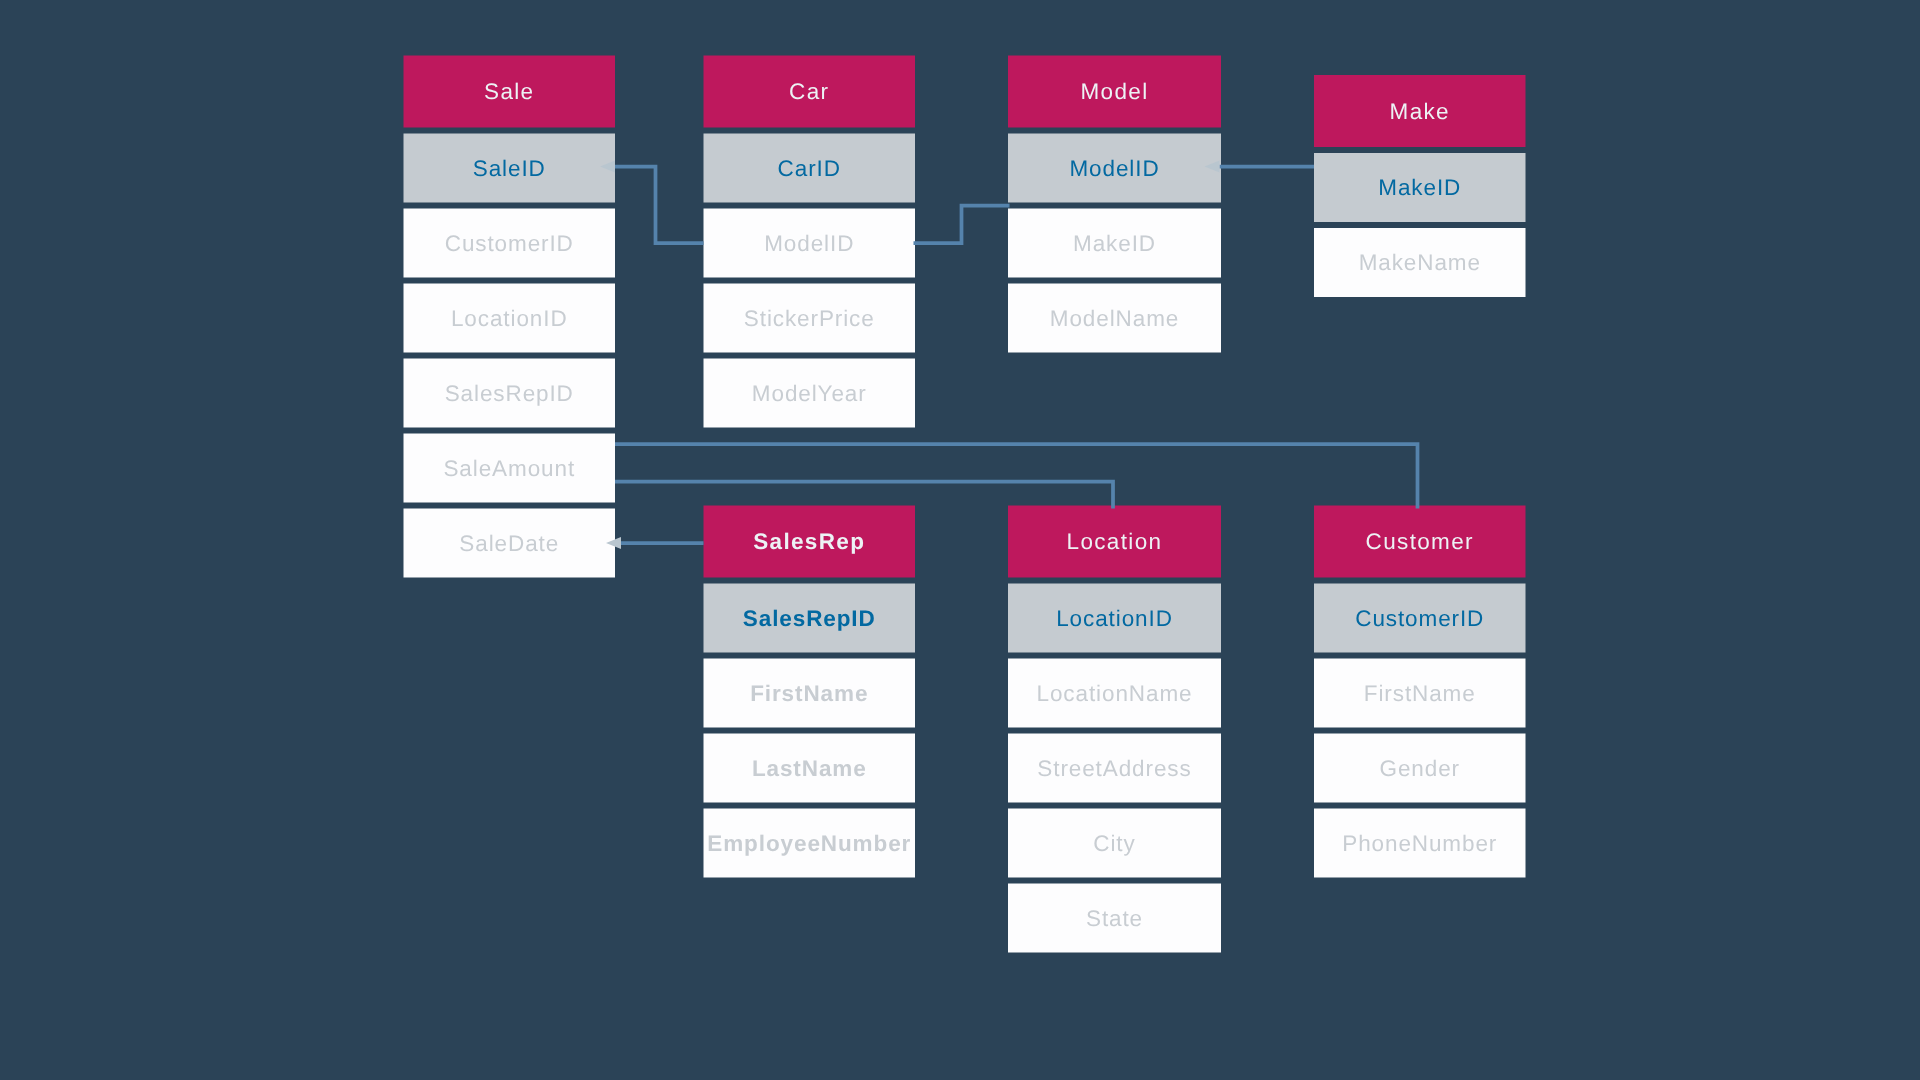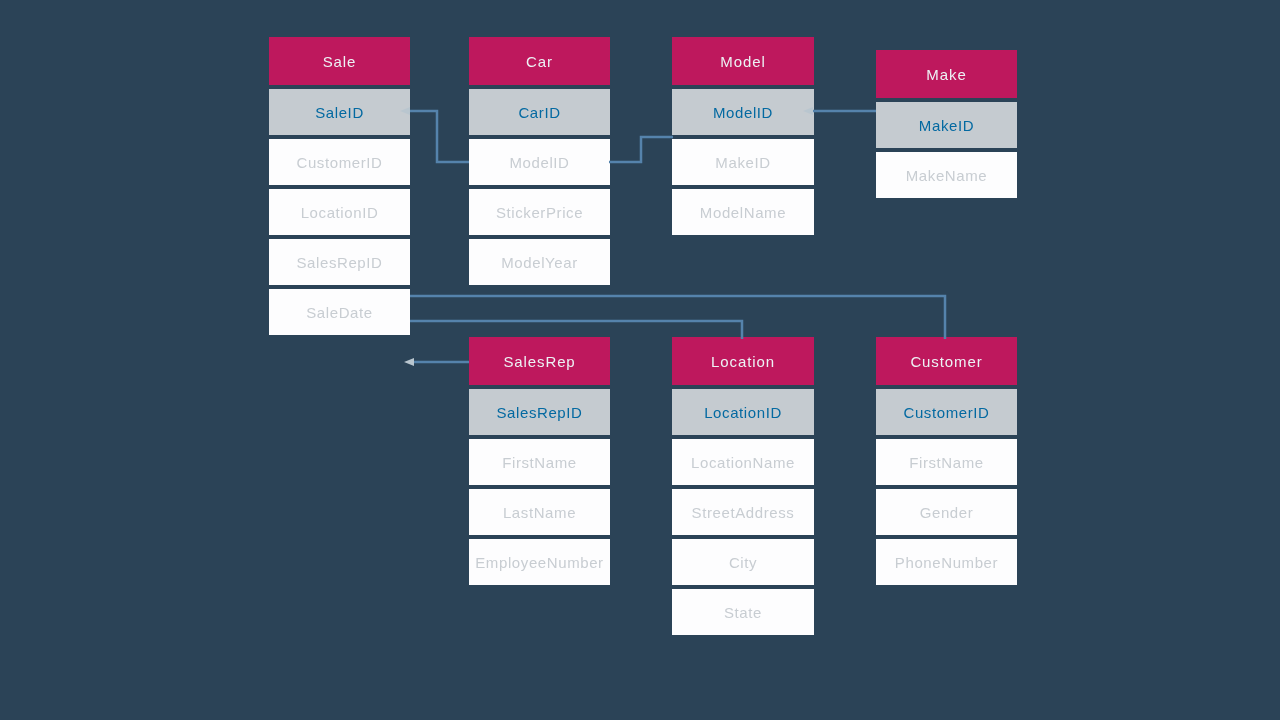--- a/index.html
+++ b/index.html
@@ -22,39 +22,40 @@
     display:flex;align-items:center;justify-content:center;
     font-size:15px;letter-spacing:.6px;white-space:nowrap;
   }
   .row.pk{background:#c5cbd0;color:#0369a1;}
 
   
   .t-sale    {left:269px;top:37px;}
   .t-car     {left:469px;top:37px;}
   .t-model   {left:672px;top:37px;width:142px;}
   .t-make    {left:876px;top:37px;margin-top:13px;}
-  .t-salesrep{left:469px;top:337px;}
+  .t-salesrep{left:469px;top:337px;font-weight:bold;}
   .t-location{left:672px;top:337px;width:142px;}
   .t-customer{left:876px;top:337px;}
 
   svg.wires{position:absolute;left:0;top:0;z-index:5;pointer-events:none;}
   svg.wires path{fill:none;stroke:#5583ac;stroke-width:2.5;}
   svg.wires polygon{fill:#b9c6cf;}
 </style>
 </head>
 <body>
 
 <div class="canvas">
 
   <div class="tbl t-sale">
     <div class="hdr">Sale</div>
     <div class="row pk">SaleID</div>
     <div class="row">CustomerID</div>
     <div class="row">LocationID</div>
     <div class="row">SalesRepID</div>
+    <div class="row">SaleAmount</div>
     <div class="row">SaleDate</div>
   </div>
 
   <div class="tbl t-car">
     <div class="hdr">Car</div>
     <div class="row pk">CarID</div>
     <div class="row">ModelID</div>
     <div class="row">StickerPrice</div>
     <div class="row">ModelYear</div>
   </div>

